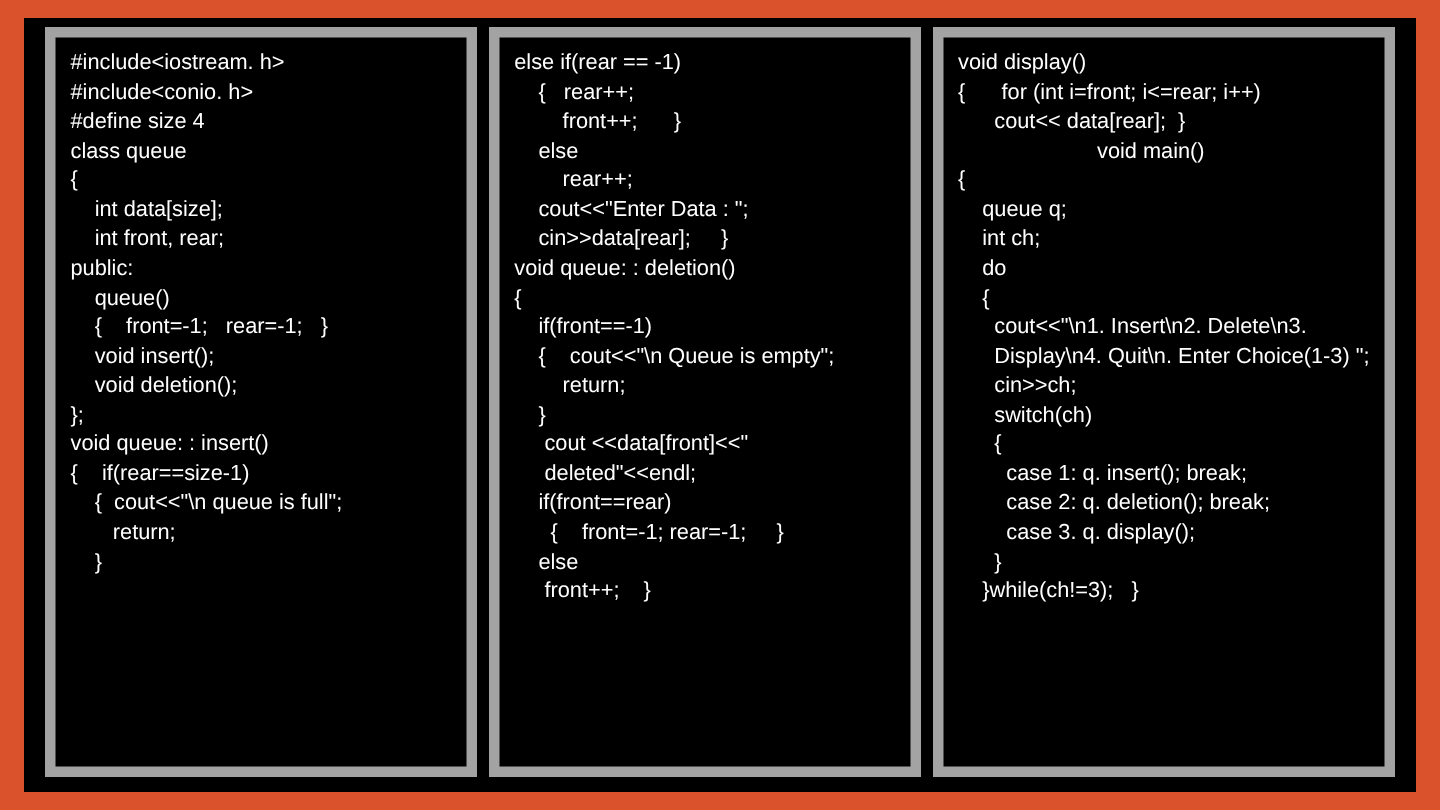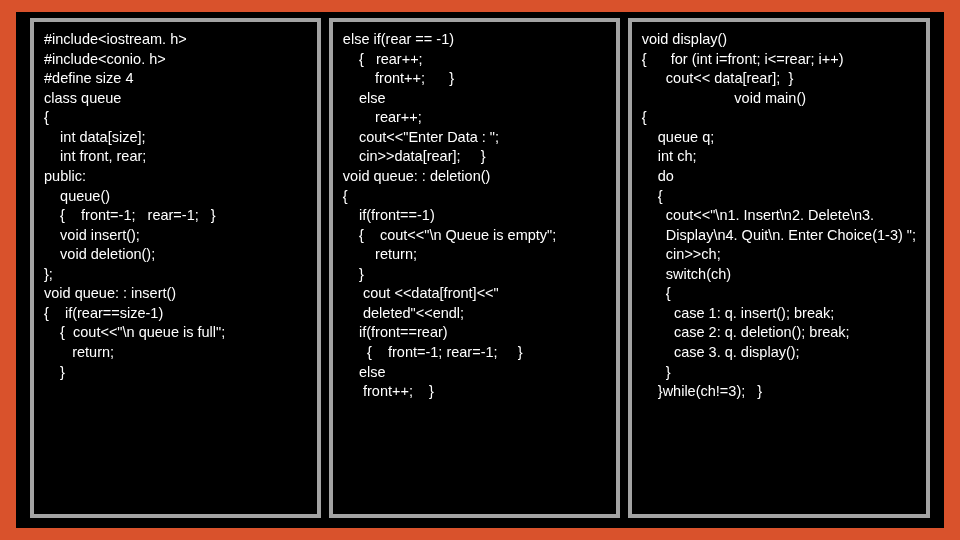--- a/index.html
+++ b/index.html
@@ -39,21 +39,21 @@
     flex: 1 1 auto;
     display: flex;
     flex-direction: row;
     gap: 8px;
     padding: 6px 14px 10px 14px;
     box-sizing: border-box;
     align-items: stretch;
   }
   .col {
     flex: 1 1 0;
-    border: 4px solid #a3a3a3;
+    border: 7px solid #a3a3a3;
     box-sizing: border-box;
     padding: 8px 10px;
     color: #ffffff;
     font-size: 14.5px;
     line-height: 1.35;
     white-space: pre;
     font-family: "Arial", sans-serif;
   }
 </style>
 </head>

